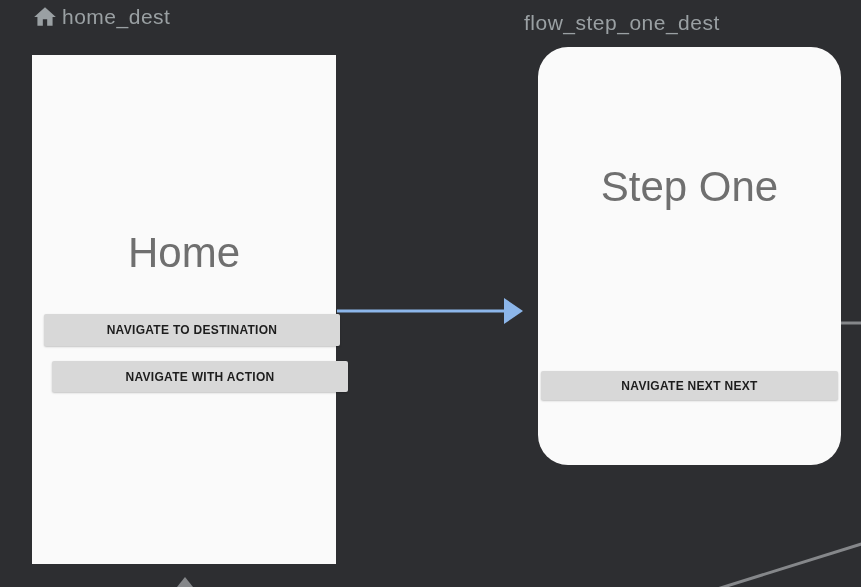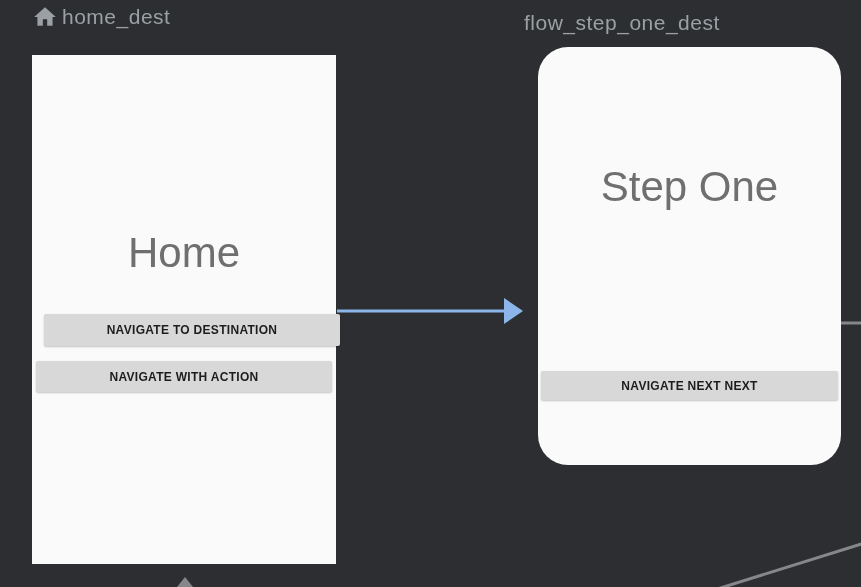--- a/index.html
+++ b/index.html
@@ -70,21 +70,21 @@
     text-align: center;
     border: none;
     border-radius: 2px;
     box-shadow: 0 1px 2px rgba(0,0,0,0.22);
     display: flex;
     align-items: center;
     justify-content: center;
     white-space: nowrap;
   }
   #btn-nav-dest   { left: 4px; top: 259px; width: 296px; height: 32px; margin-left: 8px; }
-  #btn-nav-action { left: 4px; top: 306px; width: 296px; height: 31px; }
+  #btn-nav-action { left: 20px; top: 306px; width: 296px; height: 31px; }
   #btn-nav-next   { left: 3px; top: 324px; width: 297px; height: 29px; }
 
   .edge-overlay {
     position: absolute;
     left: 0; top: 0;
     width: 861px; height: 587px;
     pointer-events: none;
   }
   .edge-overlay .action { stroke: var(--action-arrow); }
   .edge-overlay .action-head { fill: var(--action-arrow); }

